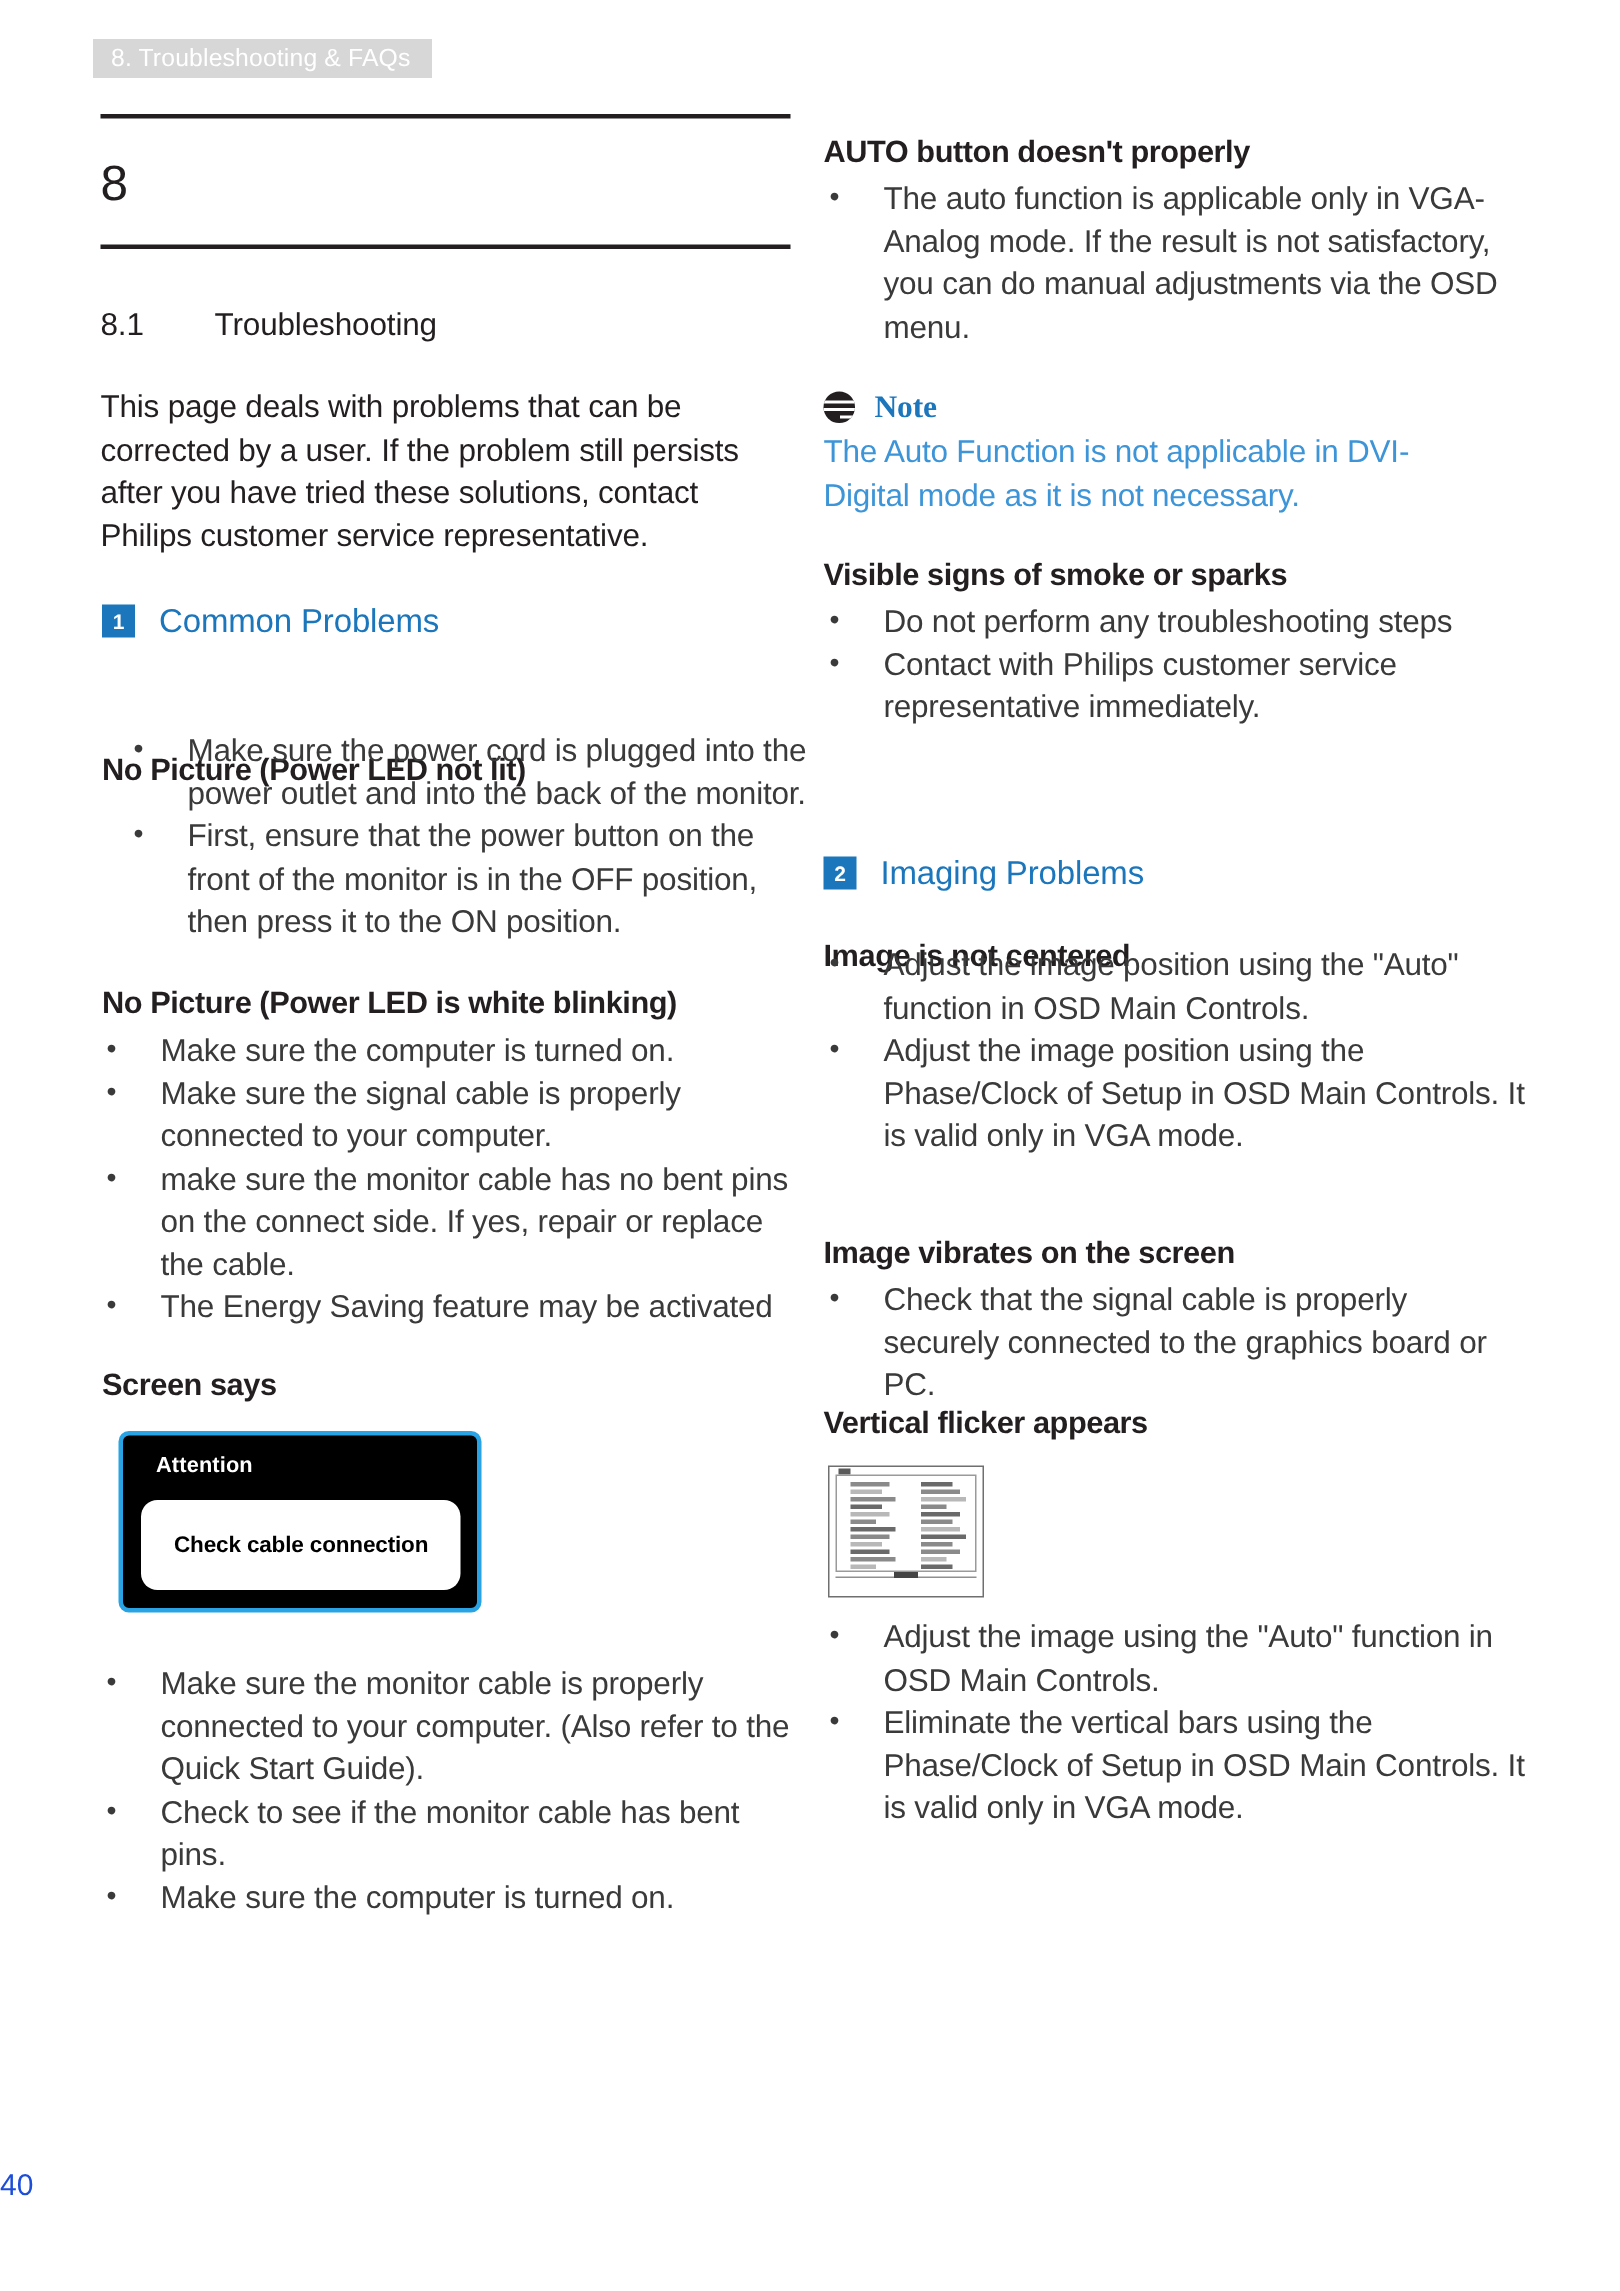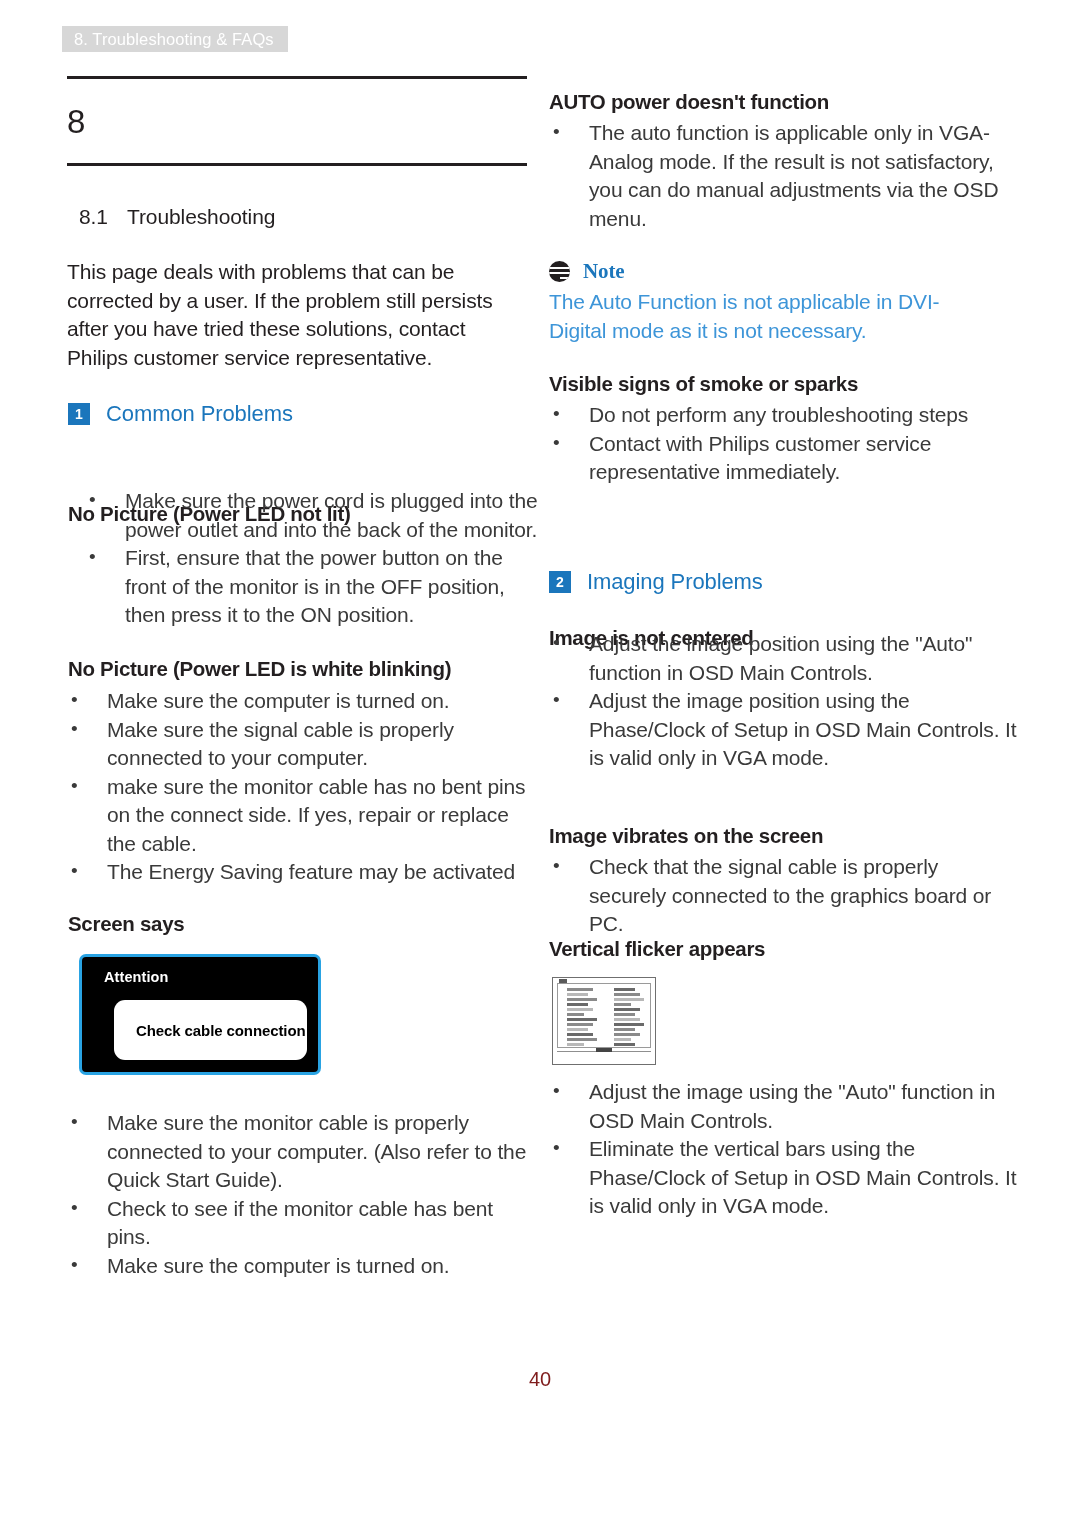--- a/index.html
+++ b/index.html
@@ -211,21 +211,20 @@
     letter-spacing: 0.1px;
   }
   .attention-panel {
     position: absolute;
     left: 12px;
     top: 43px;
     right: 11px;
     height: 60px;
     background: #ffffff;
     border-radius: 11px;
-    margin-left: 20px;
   }
   .attention-msg {
     position: absolute;
     left: 22px;
     top: 50%;
     transform: translateY(-50%);
     color: #000000;
     font-size: 15px;
     font-weight: bold;
     letter-spacing: -0.1px;
@@ -294,44 +293,44 @@
     width: 8px;
     height: 5px;
     background: #5a5a5a;
   }
 
   
   .page-number {
     position: absolute;
     left: 0;
     right: 0;
-    top: 1368px;
-    text-align: center;
+    top: 1446px;
+    text-align: left;
     font-size: 20px;
-    color: #7f1d1d;
+    color: #1d4ed8;
   }
 </style>
 </head>
 <body>
 
 <div class="page">
 
   <div class="header-tab">8. Troubleshooting &amp; FAQs</div>
 
   <div class="title-block">
     <div class="rule-top"></div>
     <div class="chapter-title">
       <span class="chapter-num">8</span>
     </div>
     <div class="rule-bottom"></div>
   </div>
 
   <div class="col col-left">
 
-    <div class="sec-title" style="position:absolute; top:205px; left:12px; width:100%;">
+    <div class="sec-title" style="position:absolute; top:205px; left:0; width:100%;gap:28px;">
       <span class="sec-num">8.1</span>
       <span>Troubleshooting</span>
     </div>
 
     <p class="body" style="position:absolute; top:258px; left:0; width:100%;">This page deals with problems that can be corrected by a user. If the problem still persists after you have tried these solutions, contact Philips customer service representative.</p>
 
     <div class="badge-head" style="position:absolute; top:401px; left:1px;">
       <span class="badge">1</span>
       <span class="badge-label">Common Problems</span>
     </div>
@@ -363,21 +362,21 @@
 
   <div class="attention-fig">
     <div class="attention-title">Attention</div>
     <div class="attention-panel">
       <div class="attention-msg">Check cable connection</div>
     </div>
   </div>
 
   <div class="col col-right">
 
-    <h3 class="sub" style="position:absolute; top:90px; left:0;">AUTO power doesn't function</h3>
+    <h3 class="sub" style="position:absolute; top:90px; left:0;">AUTO button doesn't properly</h3>
 
     <ul class="bullets" style="position:absolute; top:119px; left:0; width:100%;">
       <li>The auto function is applicable only in VGA-Analog mode.  If the result is not satisfactory, you can do manual adjustments via the OSD menu.</li>
     </ul>
 
     <div class="note-head" style="position:absolute; top:259px; left:0;font-family:Liberation Serif, serif;">
       <span class="note-icon">
         <i></i>
           <i></i>
           <i></i>

